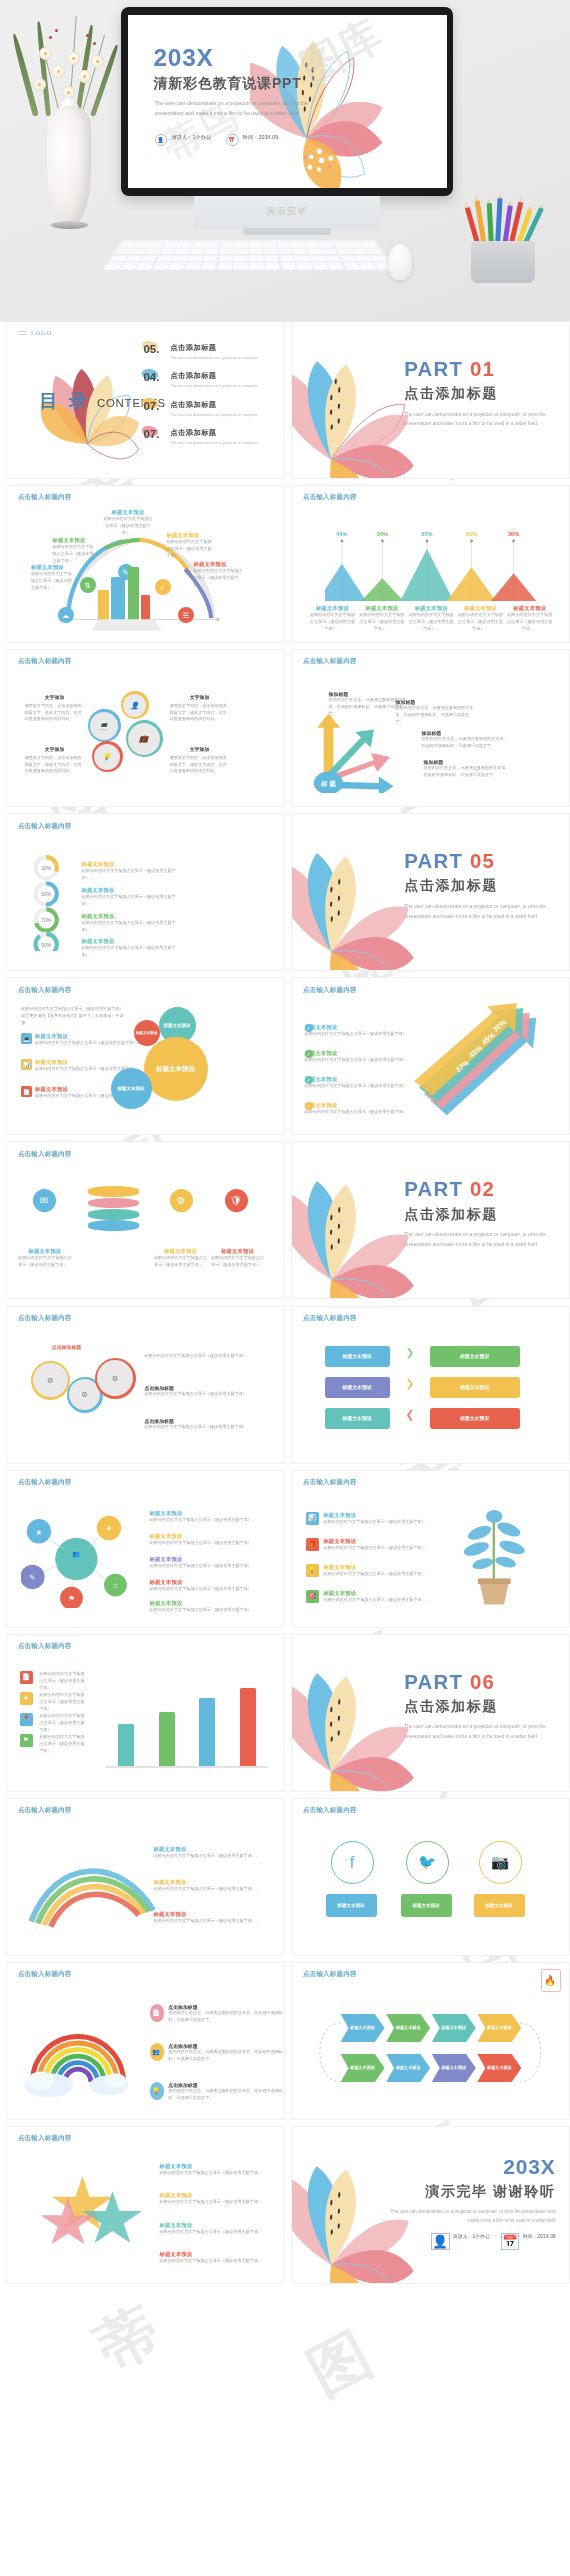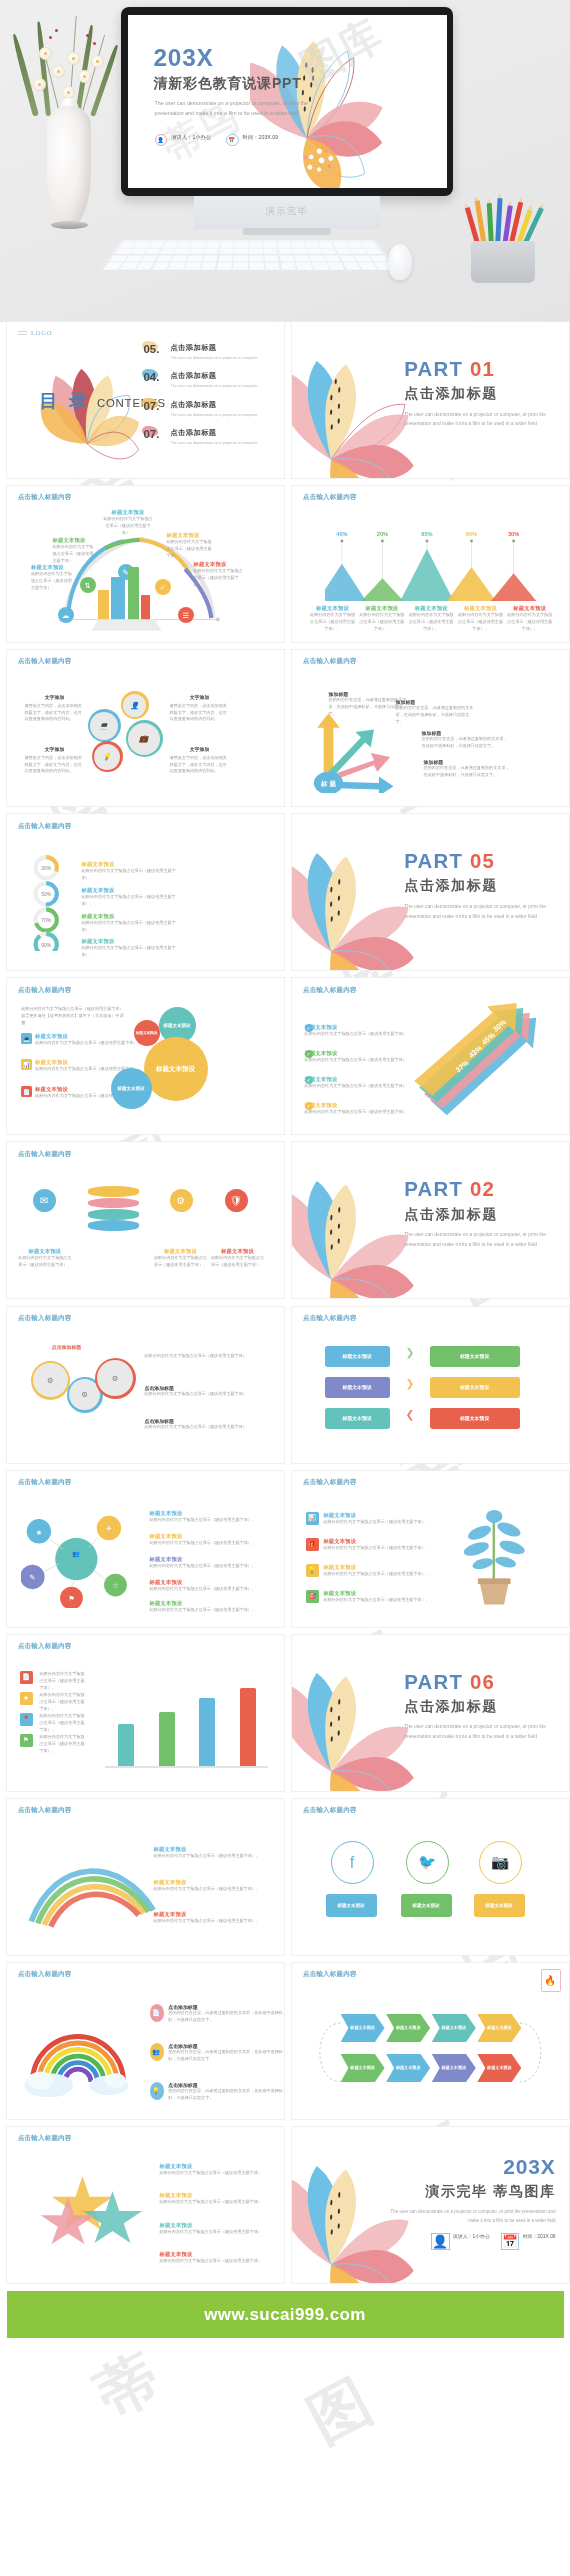--- a/index.html
+++ b/index.html
@@ -1171,41 +1171,38 @@
                 <ellipse cx="4" cy="-86" rx="1.3" ry="3.4"></ellipse>
             </g>
             <path d="M0 0 C -14 -54, -8 -88, 16 -108 C 40 -82, 28 -34, 0 0 Z" fill="#eda9ad" opacity=".75" transform="rotate(52)"></path>
             <path d="M0 0 C -22 -48, -14 -82, 18 -100 C 42 -76, 30 -30, 0 0 Z" fill="#ea8f96" transform="rotate(84)"></path>
             <path d="M0 0 C -20 -44, -12 -76, 20 -92 C 44 -70, 32 -28, 0 0 Z" fill="none" stroke="#8ccbe4" stroke-width="1" transform="rotate(108)"></path>
             <path d="M0 0 C -16 -40, -8 -70, 24 -84 C 48 -64, 36 -26, 0 0 Z" fill="#f5b44f" opacity=".92" transform="rotate(134)"></path>
           </g>
         </svg>
         <div style="position:absolute;right:13px;top:28px;width:171px;text-align:right;">
           <div style="font-size:21px;font-weight:700;color:#5b87bd;letter-spacing:0.8px;">203X</div>
-          <div style="font-size:14px;font-weight:700;color:#5a5a5a;letter-spacing:1.6px;margin-top:4.1px;">演示完毕  蒂鸟图库</div>
+          <div style="font-size:14px;font-weight:700;color:#5a5a5a;letter-spacing:1.6px;margin-top:4.1px;">演示完毕  谢谢聆听</div>
           <div style="font-size:4.5px;line-height:2;color:#a8a8a8;margin-top:5.7px;">The user can demonstrate on a projector or computer, or print the presentation and make it into a film to be used in a wider field</div>
           <div style="display:flex;gap:11.4px;justify-content:flex-end;margin-top:8.1px;">
             <div style="display:flex;gap:3.3px;align-items:flex-start;">
               <div class="ic ic-user">👤</div>
               <div class="tx" style="font-size:4.9px;color:#5a5a5a;">演讲人：1小办公</div>
             </div>
             <div style="display:flex;gap:3.3px;align-items:flex-start;">
               <div class="ic ic-time">📅</div>
               <div class="tx" style="font-size:4.9px;color:#5a5a5a;">时间：201X.09</div>
             </div>
           </div>
         </div>
       </div>
     </div>
 
   </div>
 
-  <div class="banner banner-green">
-    <span class="bt">www.sucai999.com</span>
-  </div>
   <div class="tail">
     <div class="wm-grid">
       <span style="left:98px;top:8.1px;">蒂</span>
       <span style="left:310px;top:33px;">图</span>
     </div>
   </div>
 
 </div>
 
 

